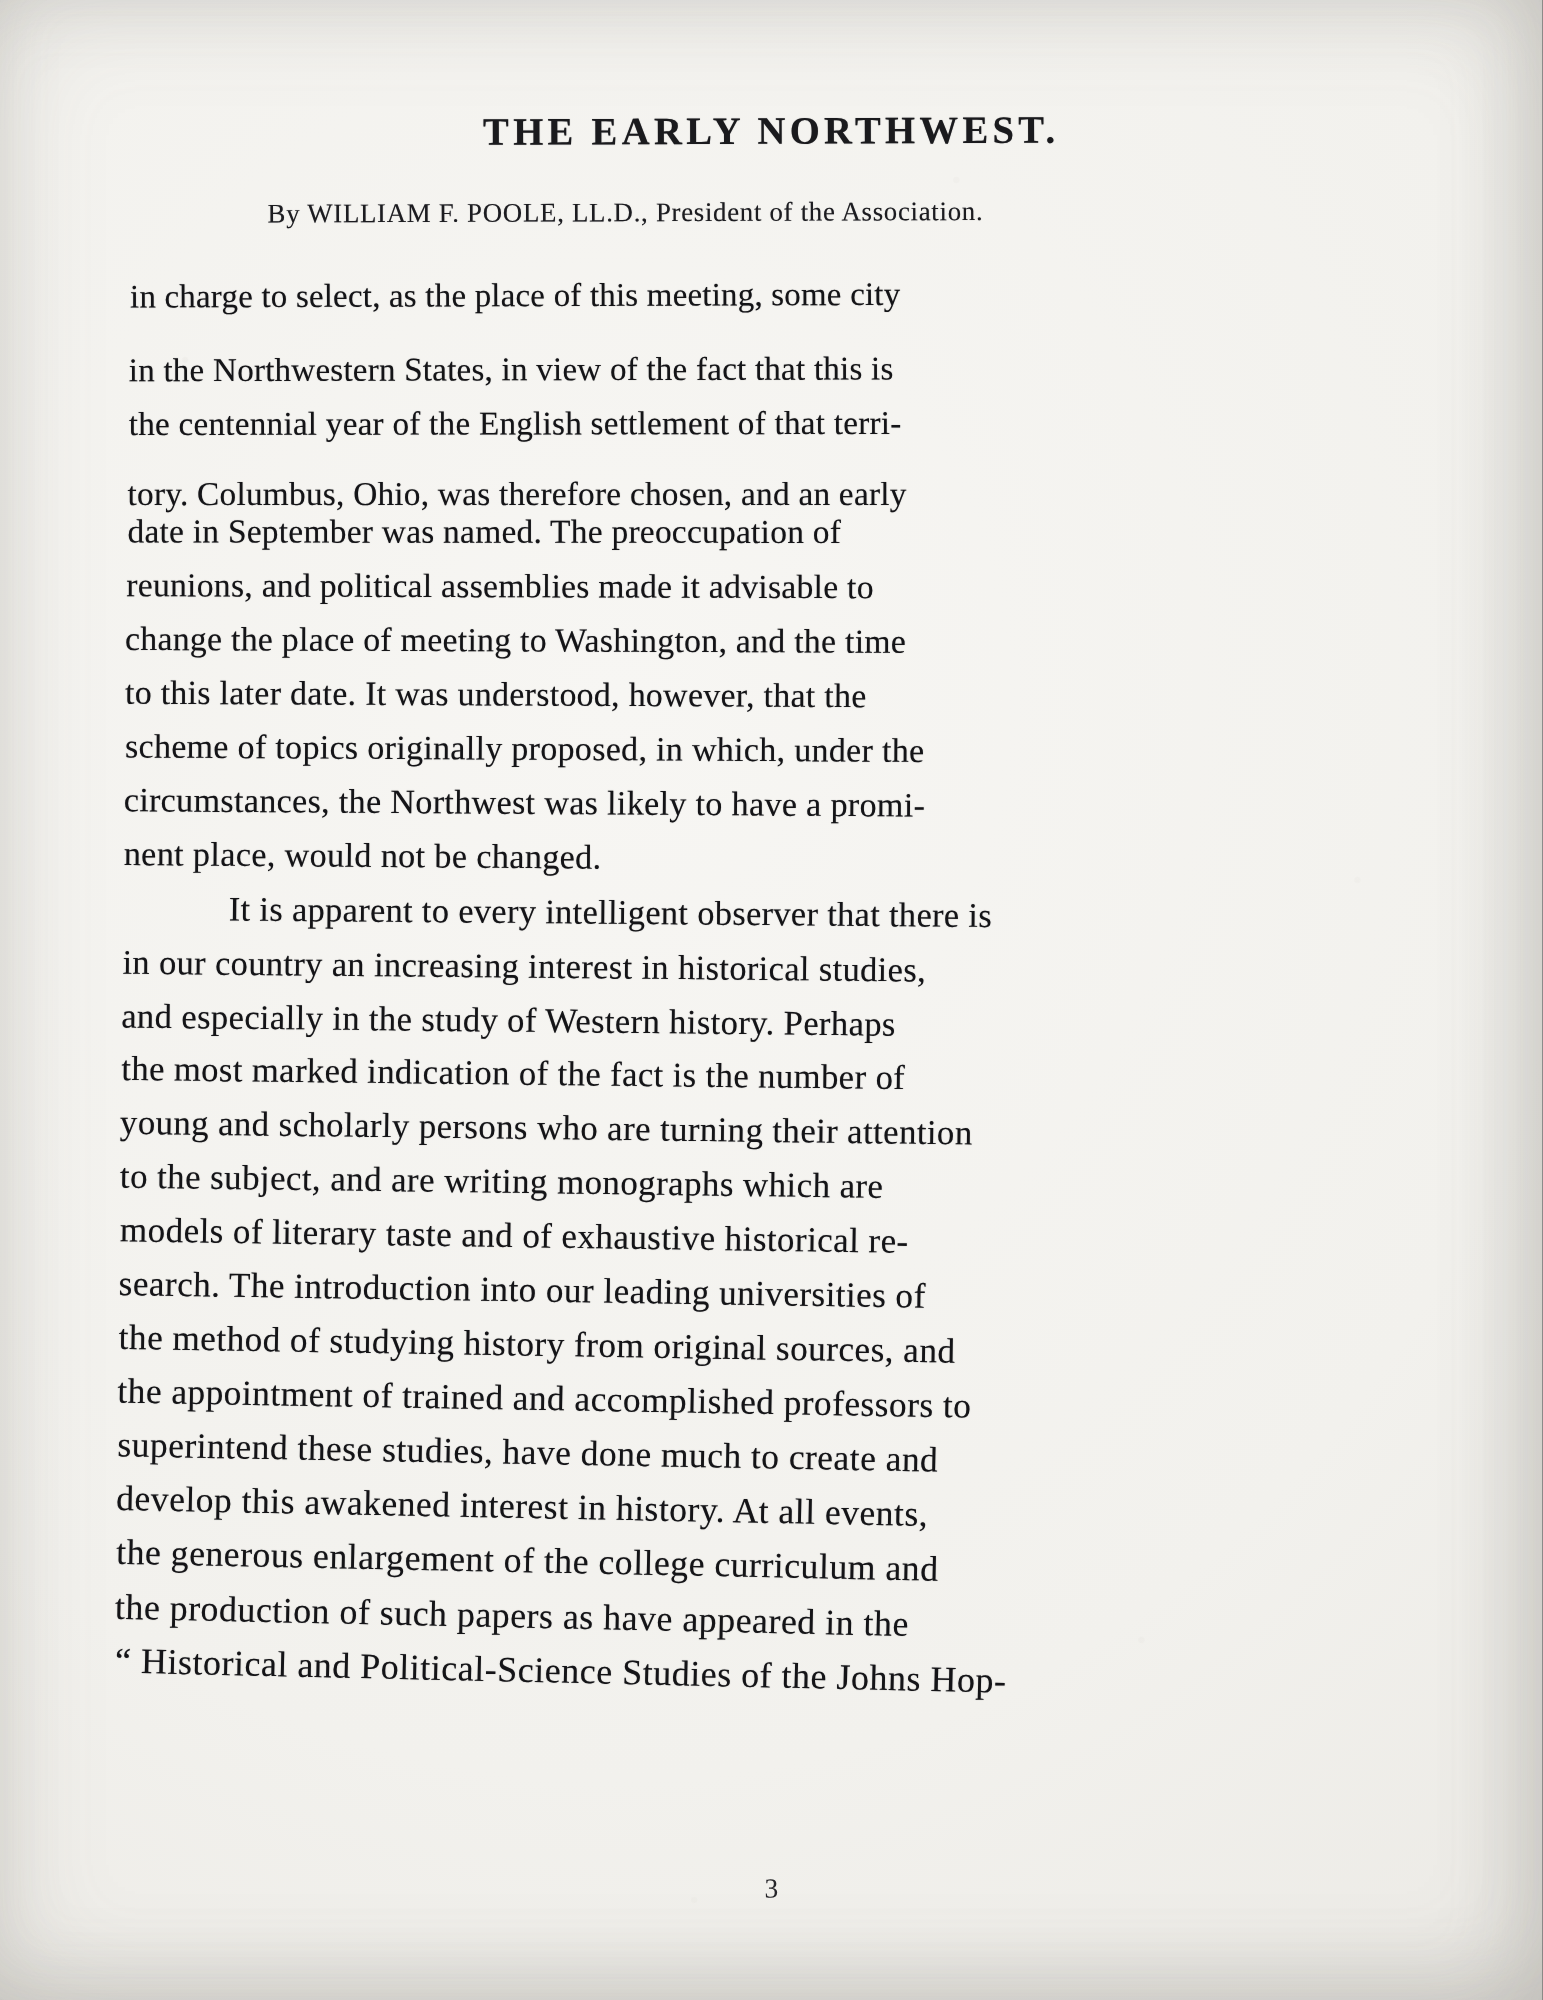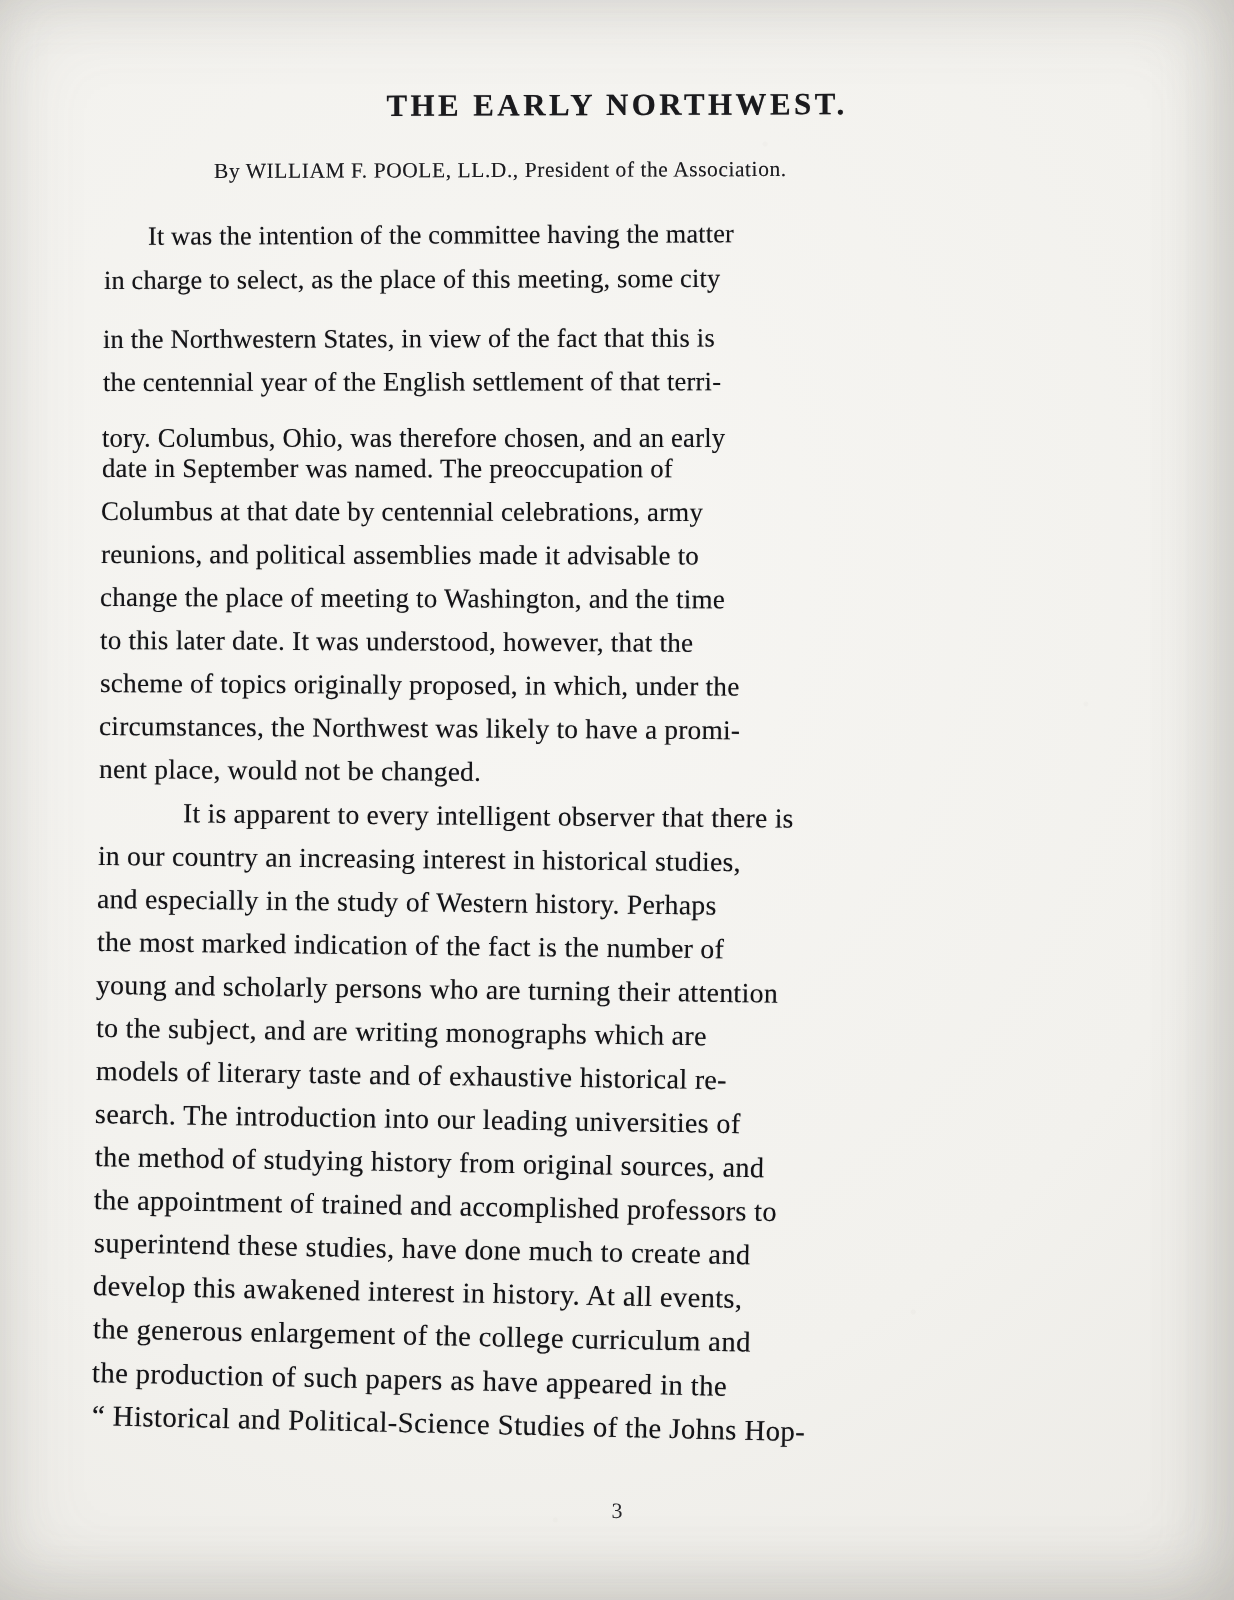--- a/index.html
+++ b/index.html
@@ -106,39 +106,33 @@
 
   <h1 class="title">THE EARLY NORTHWEST.</h1>
 
   <div class="byline">
     <span>By WILLIAM F. POOLE, LL.D., President of the Association.</span>
   </div>
 
   <div id="body">
       <div class="paragraph">
         <div class="line" style="height: 43px;">
-          <span style="font-size: 26.3px; left: 104px; letter-spacing: 0.15px; top: 0px; transform: rotate(-0.25deg); padding-left: 44px;">It was the intention of the committee having the matter</span>
-        </div>
-        <div class="line" style="height: 43px;">
           <span style="font-size: 26.39px; left: 103.6px; letter-spacing: 0.16px; top: 0px; transform: rotate(-0.193deg);">in charge to select, as the place of this meeting, some city</span>
         </div>
         <div class="line" style="height: 43px; margin-top: 16px;">
           <span style="font-size: 26.49px; left: 103.1px; letter-spacing: 0.17px; top: 0px; transform: rotate(-0.135deg);">in the Northwestern States, in view of the fact that this is</span>
         </div>
         <div class="line" style="height: 43px;">
           <span style="font-size: 26.58px; left: 102.7px; letter-spacing: 0.18px; top: 0px; transform: rotate(-0.078deg);">the centennial year of the English settlement of that terri-</span>
         </div>
         <div class="line" style="height: 43px;">
           <span style="font-size: 26.67px; left: 102.2px; letter-spacing: 0.19px; top: 13px; transform: rotate(-0.02deg);">tory.  Columbus, Ohio, was therefore chosen, and an early</span>
         </div>
         <div class="line" style="height: 43px; padding-left: 32px;">
           <span style="font-size: 26.76px; left: 101.8px; letter-spacing: 0.2px; top: 0px; transform: rotate(0.037deg);">date in September was named.  The preoccupation of</span>
-        </div>
-        <div class="line" style="height: 43px;">
-          <span style="font-size: 26.86px; left: 101.3px; letter-spacing: 0.21px; top: 0px; transform: rotate(0.094deg);">Columbus at that date by centennial celebrations, army</span>
         </div>
         <div class="line" style="height: 43px;">
           <span style="font-size: 26.95px; left: 100.9px; letter-spacing: 0.21px; top: 0px; transform: rotate(0.152deg);">reunions, and political assemblies made it advisable to</span>
         </div>
         <div class="line" style="height: 43px;">
           <span style="font-size: 27.04px; left: 100.4px; letter-spacing: 0.22px; top: 0px; transform: rotate(0.209deg);">change the place of meeting to Washington, and the time</span>
         </div>
         <div class="line" style="height: 43px;">
           <span style="font-size: 27.13px; left: 100px; letter-spacing: 0.23px; top: 0px; transform: rotate(0.267deg);">to this later date.  It was understood, however, that the</span>
         </div>

